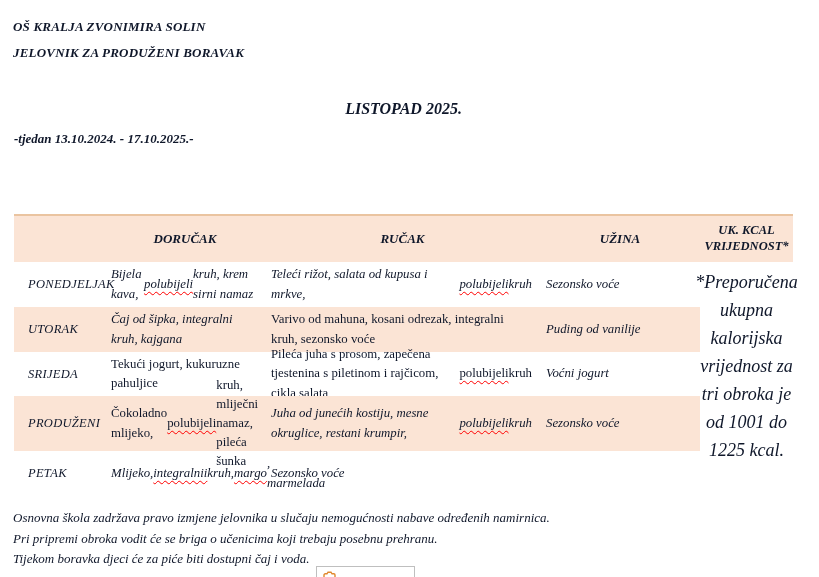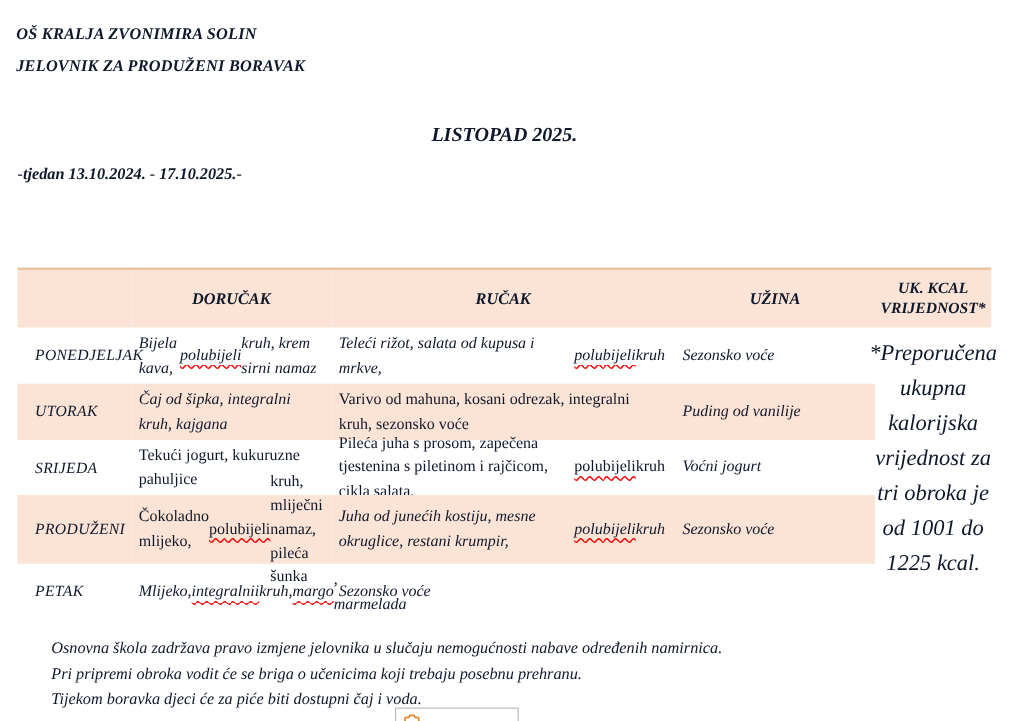--- a/index.html
+++ b/index.html
@@ -43,21 +43,21 @@
     font-style:italic;font-size:18px;line-height:1.55;padding:0 3px 24px 3px;
   }
   .sp{
     text-decoration-line:underline;
     text-decoration-style:wavy;
     text-decoration-color:var(--squiggle,#ff0000);
     text-decoration-thickness:1px;
     text-underline-offset:3px;
   }
   
-  .notes{position:absolute;left:13px;top:508px;font-style:italic;font-size:13px;line-height:20.5px;margin-left:28px;}
+  .notes{position:absolute;left:13px;top:508px;font-style:italic;font-size:13px;line-height:20.5px;}
   
   .img-placeholder{
     position:absolute;left:316px;top:566px;width:99px;height:24px;
     border:1px solid #bfbfbf;background:#fff;display:flex;align-items:flex-start;padding:4px 0 0 6px;box-sizing:border-box;
   }
 </style>
 </head>
 <body>
 
 <div class="page">

